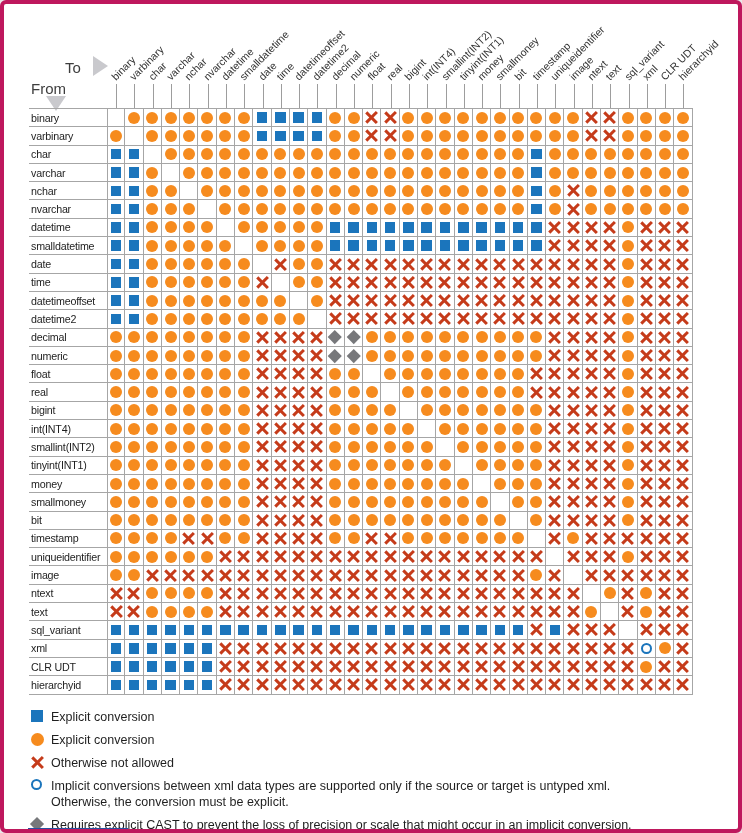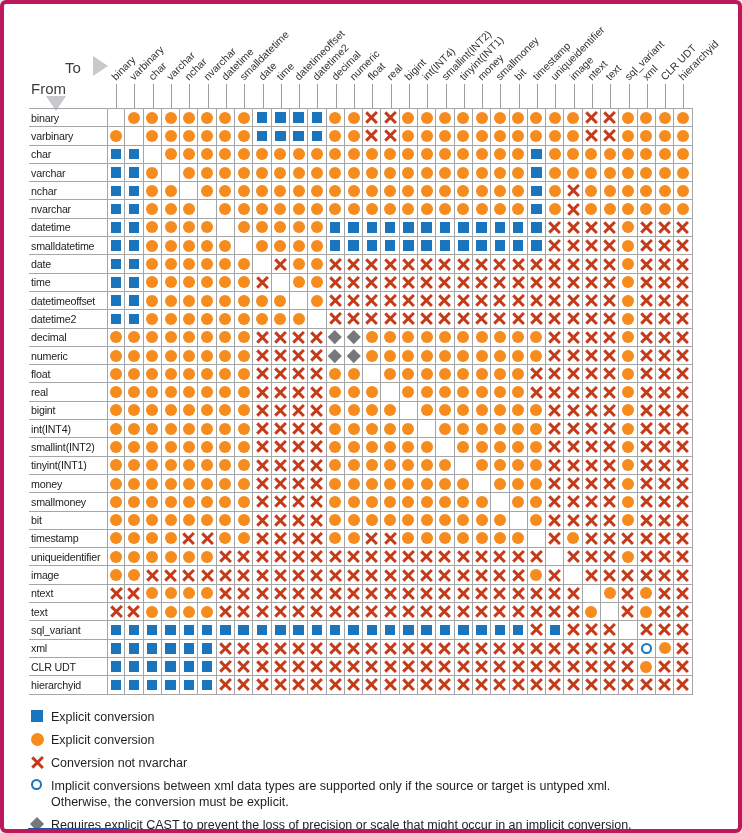--- a/index.html
+++ b/index.html
@@ -3250,21 +3250,21 @@
       <div class="leg-item">
         <span class="leg-icon">
           <span class="ci"></span>
         </span>
         <span class="leg-text">Explicit conversion</span>
       </div>
       <div class="leg-item">
         <span class="leg-icon">
           <span class="xx"></span>
         </span>
-        <span class="leg-text">Conversion not nvarchar</span>
+        <span class="leg-text">Otherwise not allowed</span>
       </div>
       <div class="leg-item">
         <span class="leg-icon">
           <span class="oc"></span>
         </span>
         <span class="leg-text">Implicit conversions between xml data types are supported only if the source or target is untyped xml.<br>Otherwise, the conversion must be explicit.</span>
       </div>
       <div class="leg-item">
         <span class="leg-icon">
           <span class="di"></span>

